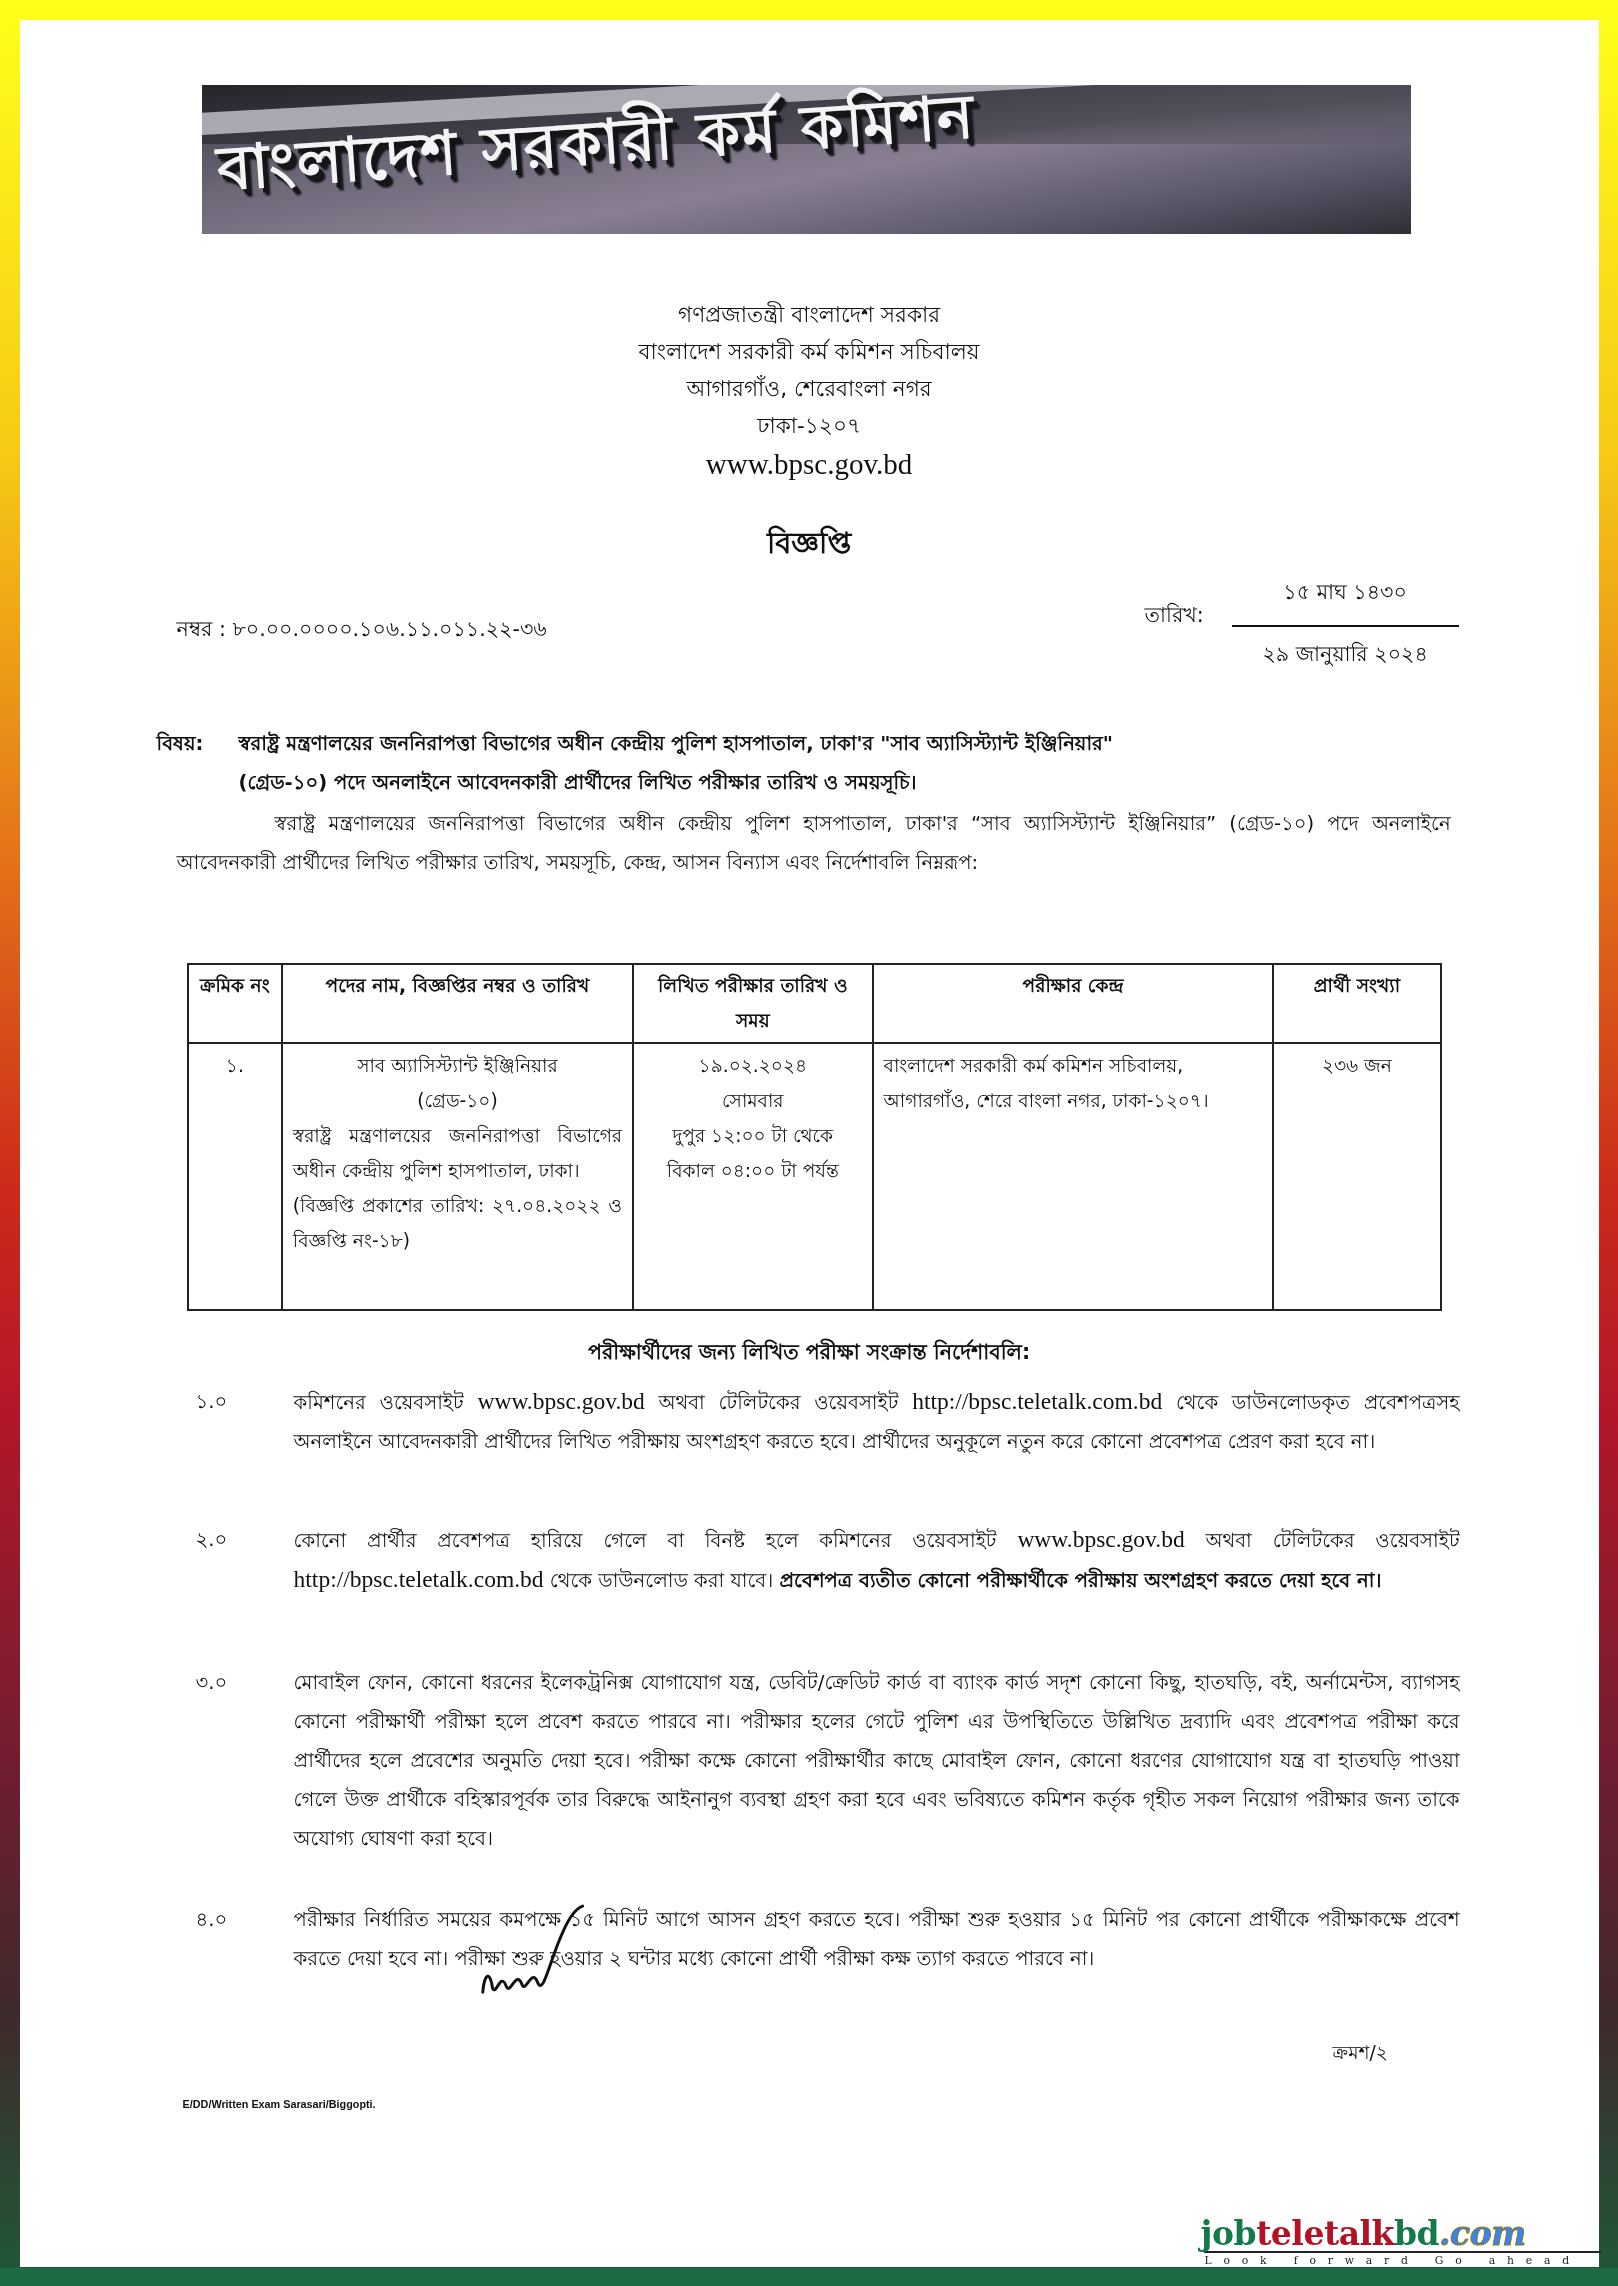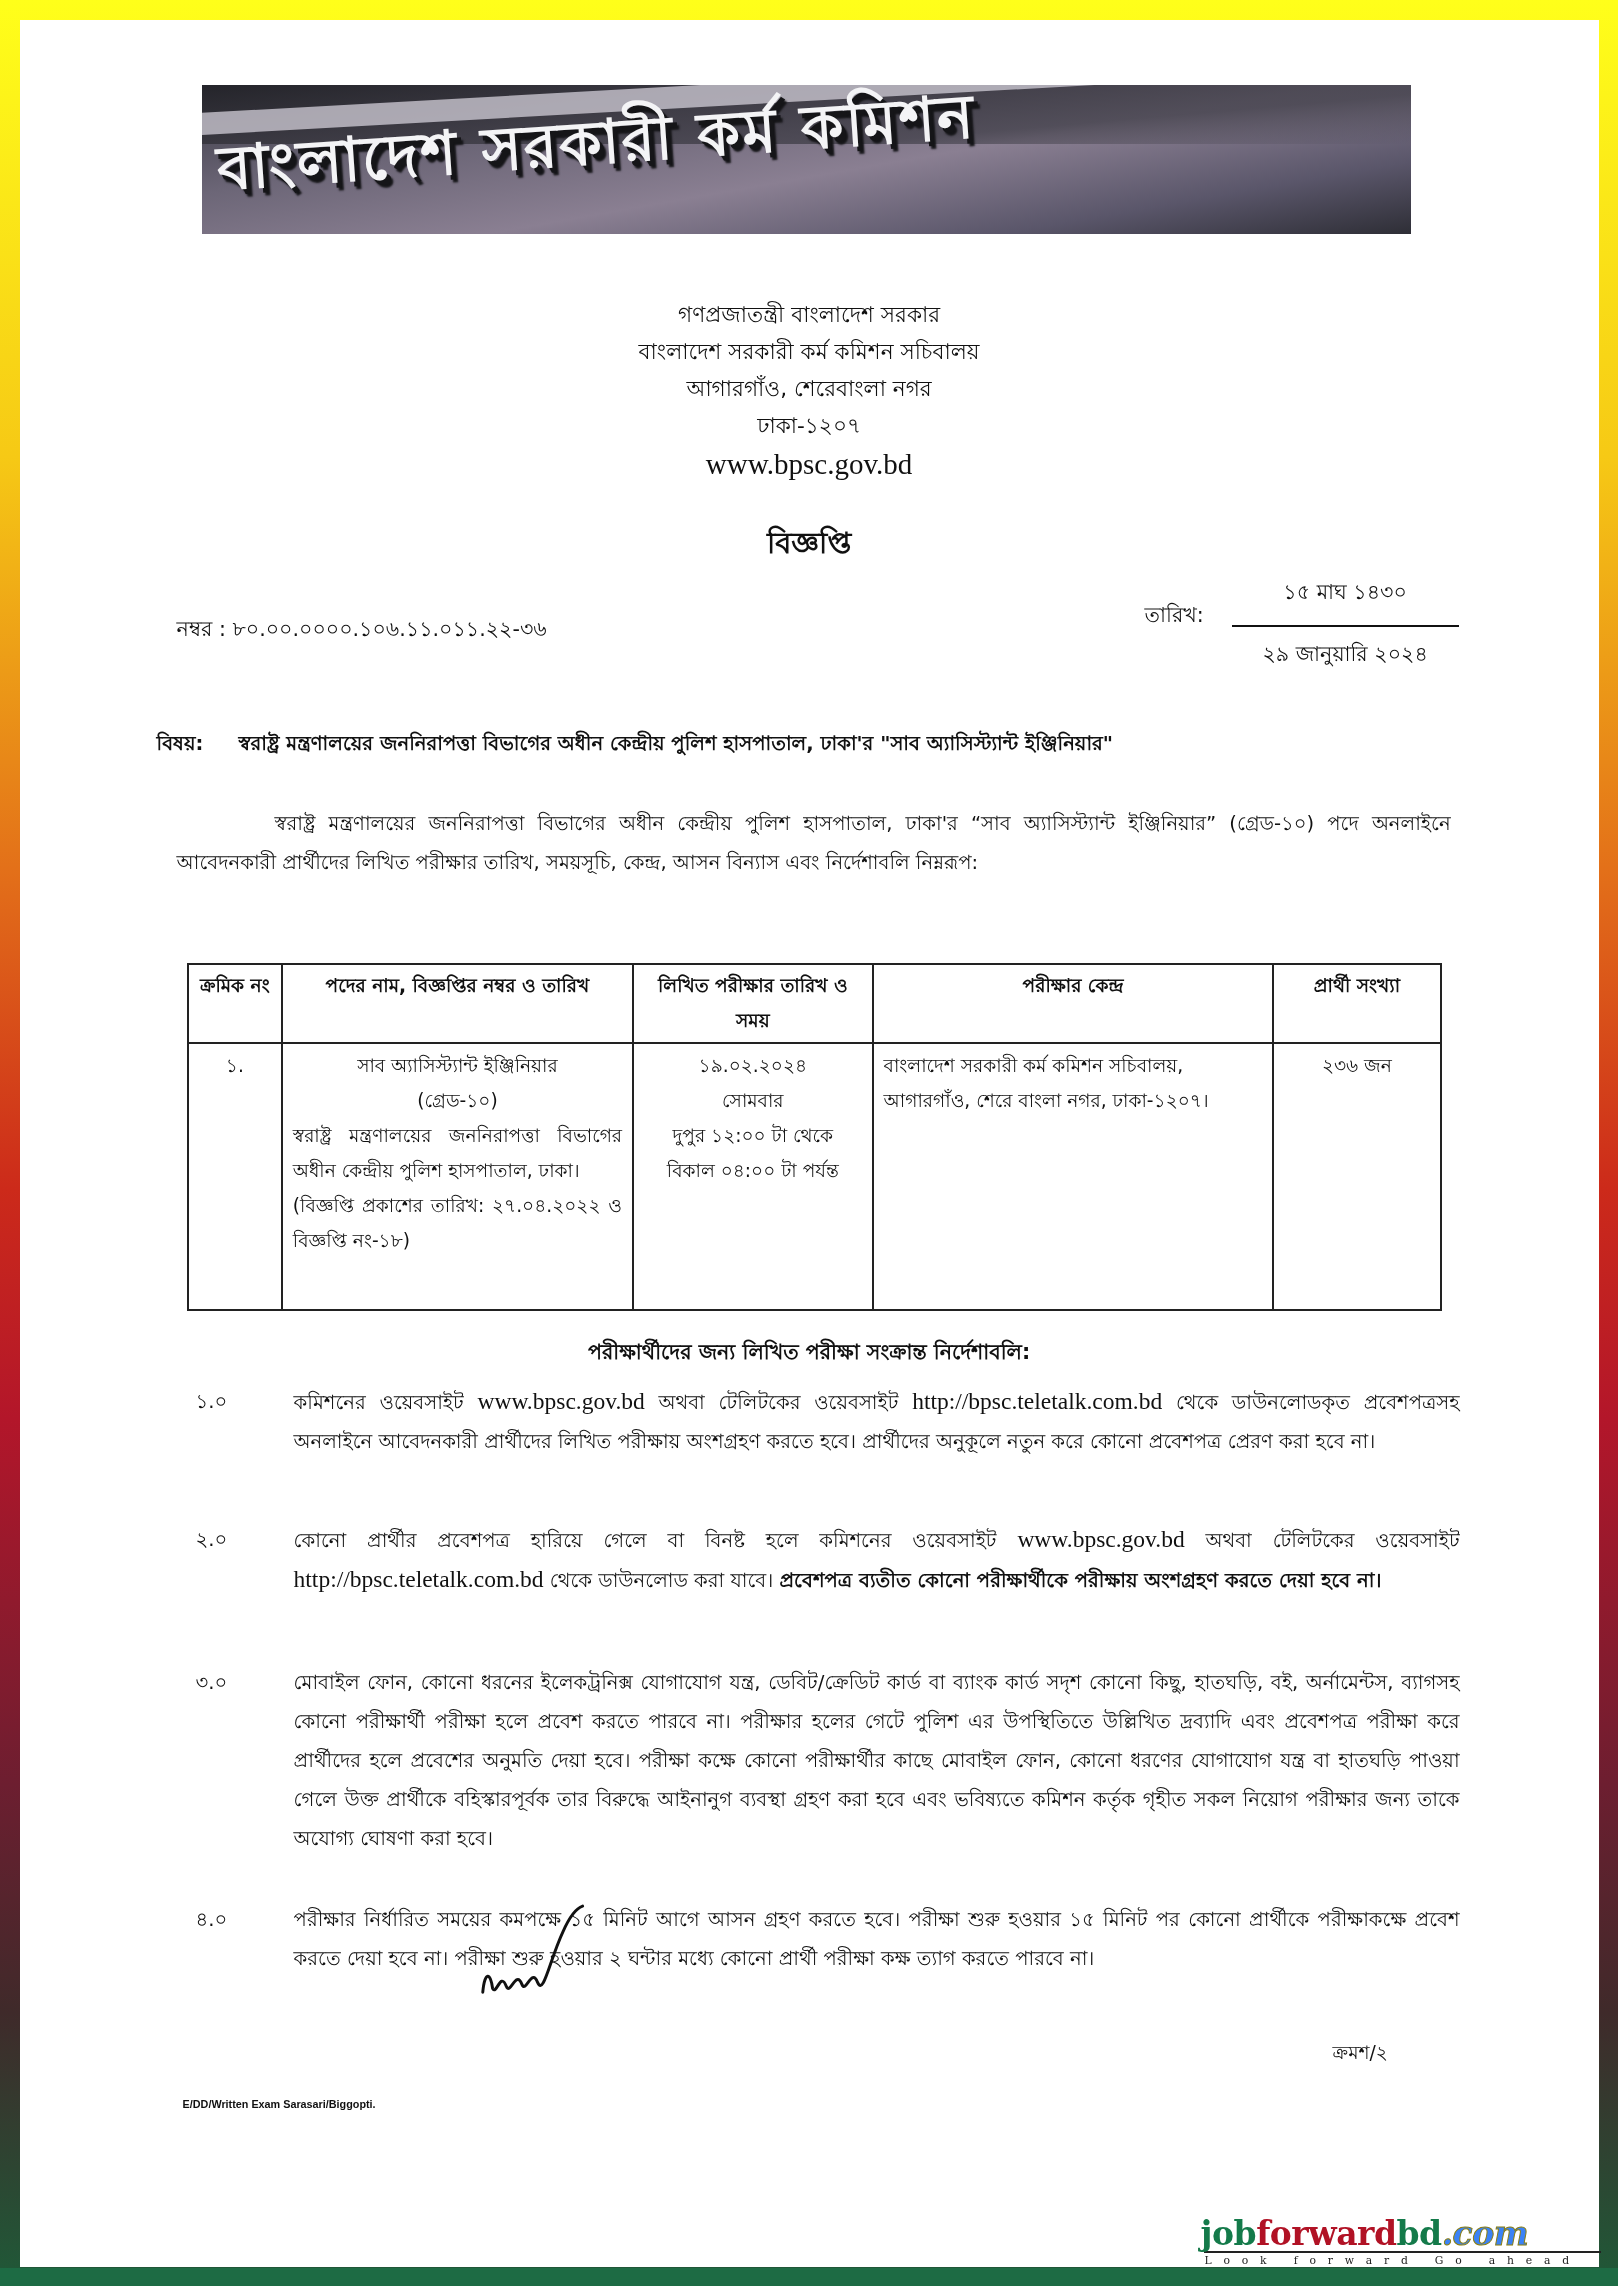--- a/index.html
+++ b/index.html
@@ -113,20 +113,21 @@
 
   <div class="abs memo-no">নম্বর : ৮০.০০.০০০০.১০৬.১১.০১১.২২-৩৬</div>
   <div class="abs date-label">তারিখ:</div>
   <div class="abs date-box">
     <div class="top">১৫ মাঘ ১৪৩০</div>
     <div class="bot">২৯ জানুয়ারি ২০২৪</div>
   </div>
 
   <div class="abs subject">
     <div><span class="label">বিষয়:</span><span>স্বরাষ্ট্র মন্ত্রণালয়ের জননিরাপত্তা বিভাগের অধীন কেন্দ্রীয় পুলিশ হাসপাতাল, ঢাকা'র "সাব অ্যাসিস্ট্যান্ট ইঞ্জিনিয়ার"</span></div>
+    <div class="cont">(গ্রেড-১০) পদে অনলাইনে আবেদনকারী প্রার্থীদের লিখিত পরীক্ষার তারিখ ও সময়সূচি।</div>
   </div>
 
   <div class="abs intro">স্বরাষ্ট্র মন্ত্রণালয়ের জননিরাপত্তা বিভাগের অধীন কেন্দ্রীয় পুলিশ হাসপাতাল, ঢাকা'র “সাব অ্যাসিস্ট্যান্ট ইঞ্জিনিয়ার” (গ্রেড-১০) পদে অনলাইনে আবেদনকারী প্রার্থীদের লিখিত পরীক্ষার তারিখ, সময়সূচি, কেন্দ্র, আসন বিন্যাস এবং নির্দেশাবলি নিম্নরূপ:</div>
 
   <table class="sched">
     <thead>
       <tr>
         <th class="c1">ক্রমিক নং</th>
         <th class="c2">পদের নাম, বিজ্ঞপ্তির নম্বর ও তারিখ</th>
         <th class="c3">লিখিত পরীক্ষার তারিখ ও সময়</th>
@@ -175,19 +176,19 @@
   </div>
 
   <svg class="abs signature" viewBox="0 0 140 110">
     <path d="M10 92 C 12 70, 18 72, 20 88 C 24 96, 28 70, 34 86 C 38 96, 44 68, 50 84 C 54 94, 60 66, 66 82 C 72 96, 78 60, 92 30 C 100 12, 106 6, 112 4" fill="none" stroke="#111" stroke-width="3" stroke-linecap="round"></path>
   </svg>
 
   <div class="abs cont-mark">ক্রমশ/২</div>
   <div class="abs footer-ref">E/DD/Written Exam Sarasari/Biggopti.</div>
 
   <div class="abs logo">
-    <div class="brand"><span class="g">job</span><span class="r">forward</span><span class="g">bd</span><span class="y">.com</span></div>
+    <div class="brand"><span class="g">job</span><span class="r">teletalk</span><span class="g">bd</span><span class="y">.com</span></div>
     <div class="tag">Look forward Go ahead</div>
   </div>
 </div>
 
 <div class="abs green-bar"></div>
 
 
 </body></html>

